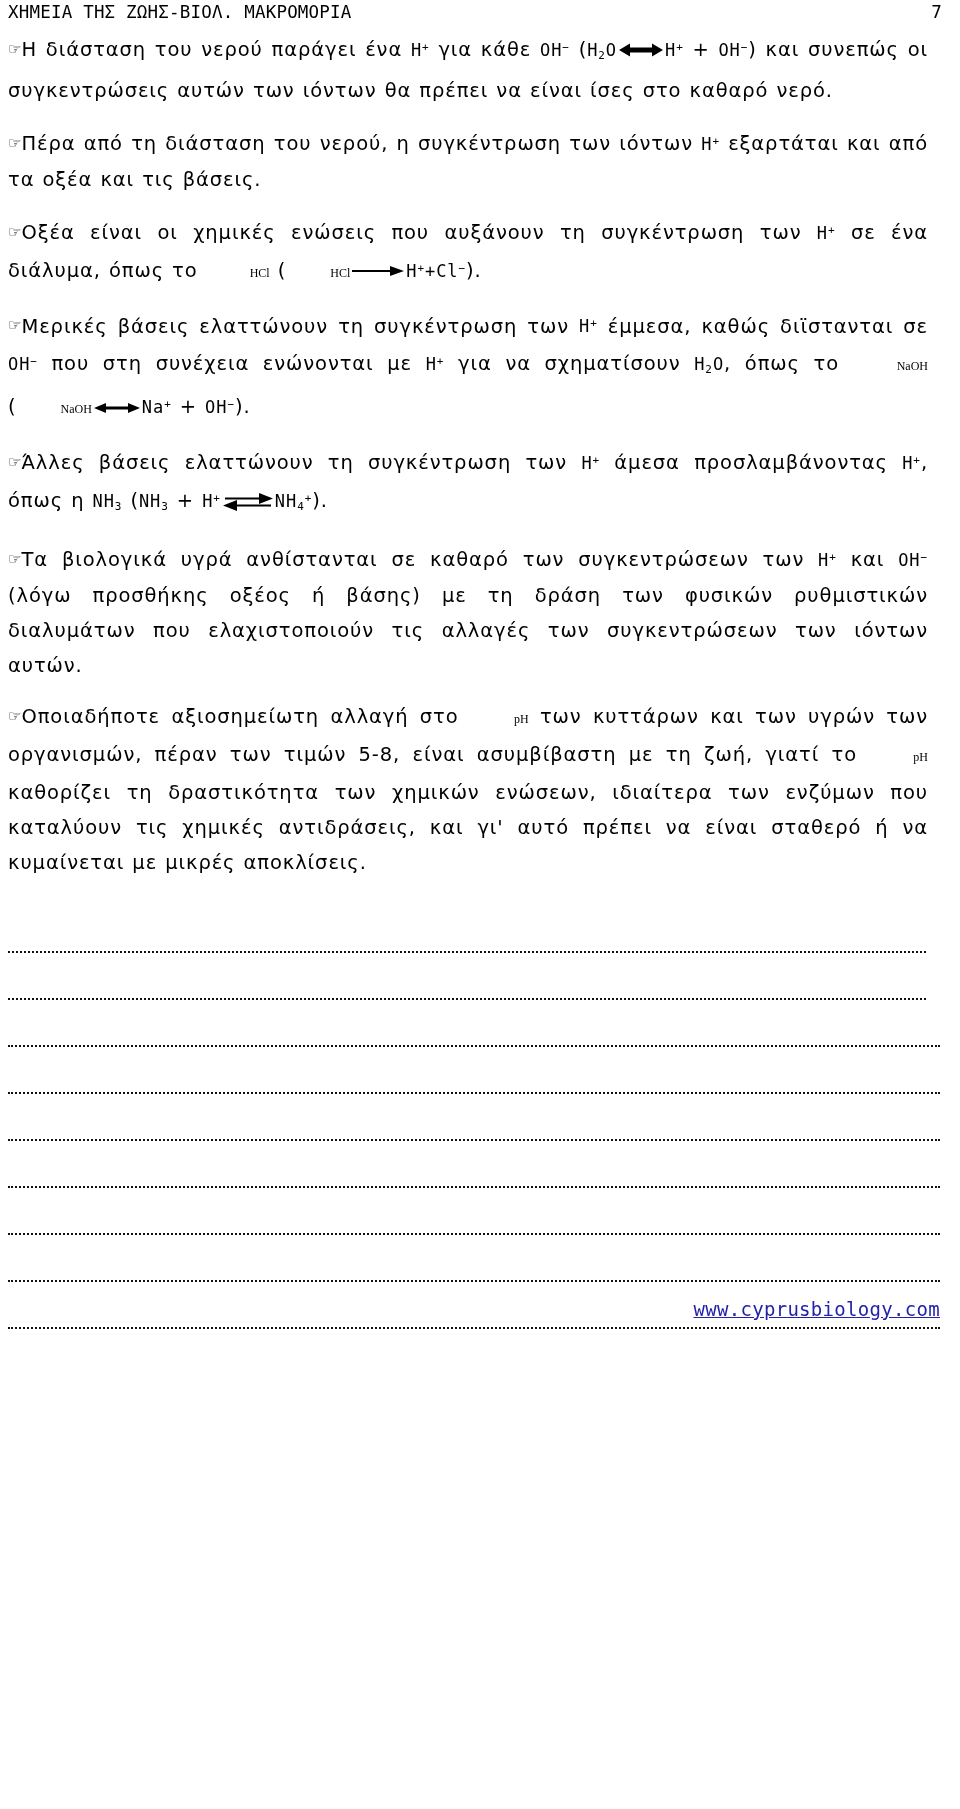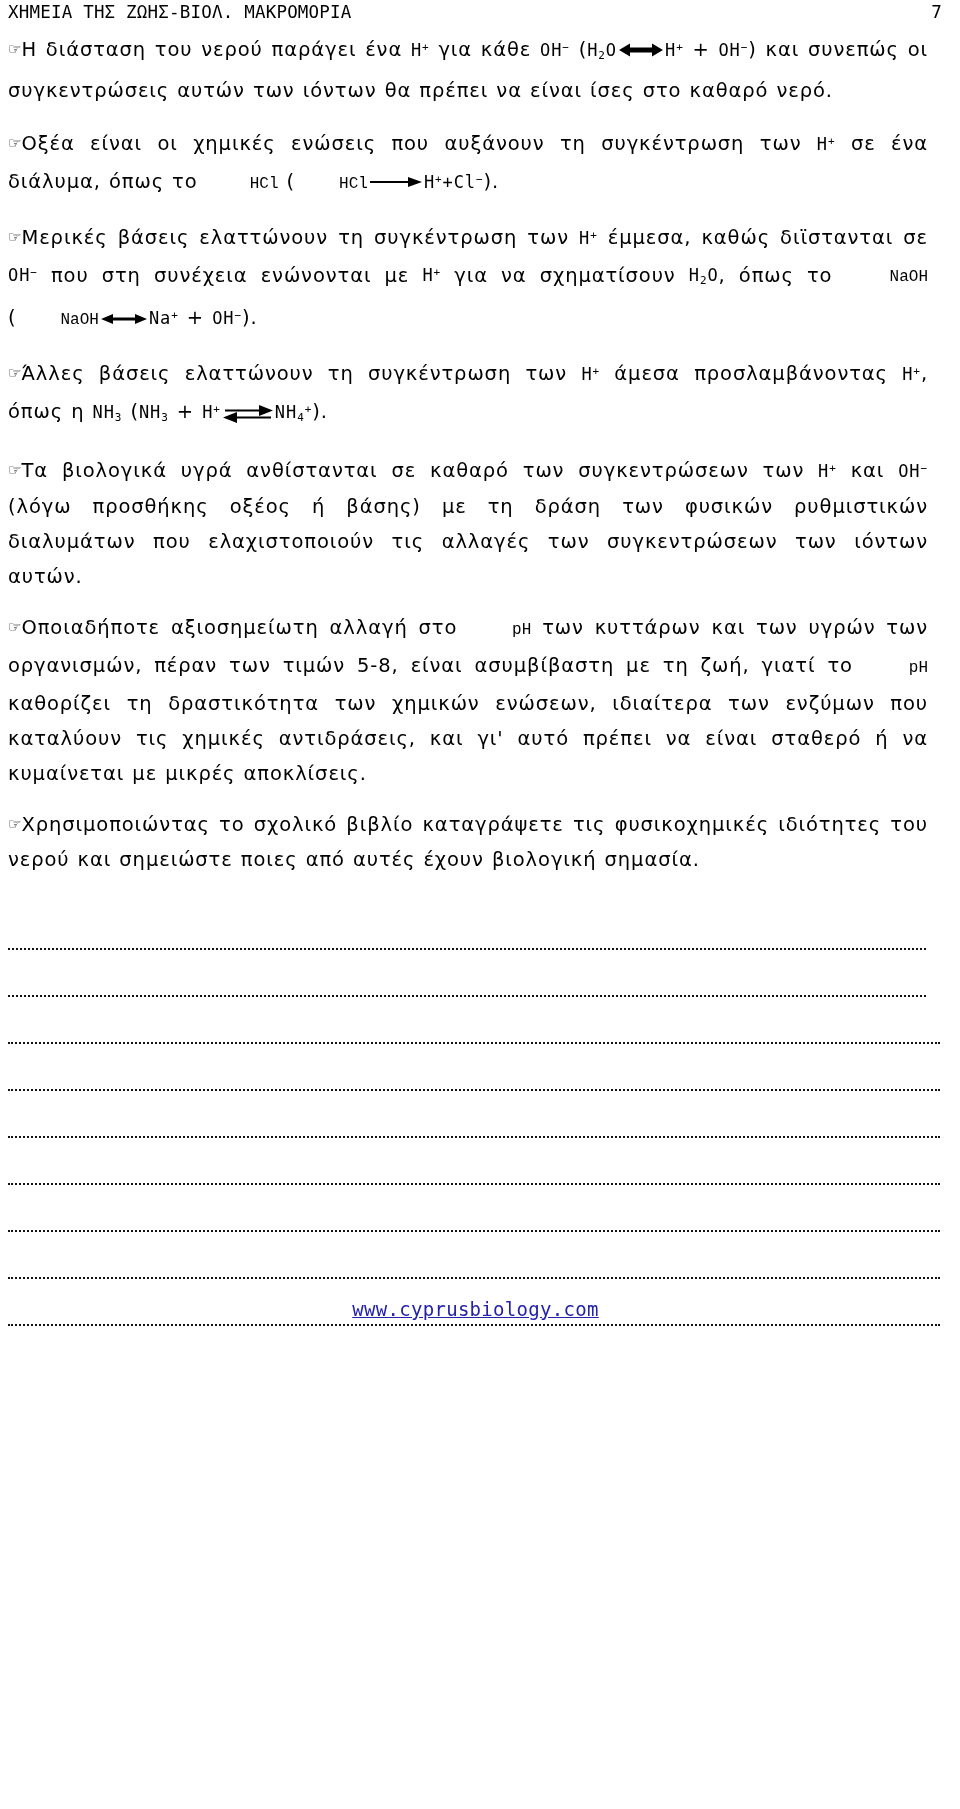--- a/index.html
+++ b/index.html
@@ -66,22 +66,22 @@
     font-size: 15px;
     line-height: 1;
     display: inline-block;
     transform: translateY(-2px);
     margin-right: 0px;
     letter-spacing: 0;
   }
 
   
   .chem {
-    font-family: Liberation Mono, monospace;
-    font-size: 16px;
+    font-family: Liberation Serif, serif;
+    font-size: 12px;
     letter-spacing: 0;
     white-space: nowrap;
     padding-left: 44px;
   }
   .sup-ion {
     font-family: "DejaVu Sans Mono", monospace;
     font-size: 17px;
   }
   .sup-ion sup { font-size: 11px; vertical-align: 0.45em; }
   .sup-ion sub { font-size: 11px; vertical-align: -0.25em; }
@@ -105,22 +105,22 @@
     margin: 0;
   }
   .dotline.short { width: 98.5%; }
 
   
   .footer {
     position: absolute;
     left: 17px;
     right: 0;
     bottom: 10px;
-    text-align: center;
-    padding-right: 26px;
+    text-align: right;
+    padding-right: 20px;
   }
   .footer-link {
     font-family: "DejaVu Sans Mono", monospace;
     font-size: 19px;
     color: #2222aa;
     text-decoration: underline;
     letter-spacing: 0.3px;
   }
 </style>
 </head>
@@ -132,20 +132,23 @@
     <span class="header-title">ΧΗΜΕΙΑ ΤΗΣ ΖΩΗΣ-ΒΙΟΛ. ΜΑΚΡΟΜΟΡΙΑ</span>
     <span class="header-page">7</span>
   </div>
 
   <p class="para">
     <span class="bullet">☞</span><span>Η διάσταση του νερού παράγει ένα </span><span class="sup-ion">H<sup>+</sup></span><span> για κάθε </span><span class="sup-ion">OH<sup>−</sup></span><span> (</span><span class="sup-ion">H<sub>2</sub>O</span><span class="arrow"><svg width="44" height="16" viewBox="0 0 44 16">
           <path d="M0 8 L11 1.5 L11 5.5 L33 5.5 L33 1.5 L44 8 L33 14.5 L33 10.5 L11 10.5 L11 14.5 Z" fill="#000"></path>
         </svg></span><span class="sup-ion">H<sup>+</sup></span><span> + </span><span class="sup-ion">OH<sup>−</sup></span><span>) και συνεπώς οι συγκεντρώσεις αυτών των ιόντων θα πρέπει να είναι ίσες στο καθαρό νερό.</span>
   </p>
 
+  <p class="para">
+    <span class="bullet">☞</span><span>Πέρα από τη διάσταση του νερού, η συγκέντρωση των ιόντων </span><span class="sup-ion">H<sup>+</sup></span><span> εξαρτάται και από τα οξέα και τις βάσεις.</span>
+  </p>
 
   <p class="para">
     <span class="bullet">☞</span><span>Οξέα είναι οι χημικές ενώσεις που αυξάνουν τη συγκέντρωση των </span><span class="sup-ion">H<sup>+</sup></span><span> σε ένα διάλυμα, όπως το </span><span class="chem">HCl</span><span> (</span><span class="chem">HCl</span><span class="arrow"><svg width="52" height="14" viewBox="0 0 52 14">
           <path d="M0 6 L38 6 L38 2 L52 7 L38 12 L38 8 L0 8 Z" fill="#000"></path>
         </svg></span><span class="sup-ion">H<sup>+</sup>+Cl<sup>−</sup></span><span>).</span>
   </p>
 
 
   <p class="para">
     <span class="bullet">☞</span><span>Μερικές βάσεις ελαττώνουν τη συγκέντρωση των </span><span class="sup-ion">H<sup>+</sup></span><span> έμμεσα, καθώς διϊστανται σε </span><span class="sup-ion">OH<sup>−</sup></span><span> που στη συνέχεια ενώνονται με </span><span class="sup-ion">H<sup>+</sup></span><span> για να σχηματίσουν </span><span class="sup-ion">H<sub>2</sub>O</span><span>, όπως το </span><span class="chem">NaOH</span><span> (</span><span class="chem">NaOH</span><span class="arrow"><svg width="46" height="14" viewBox="0 0 46 14">
@@ -161,23 +164,20 @@
   </p>
 
   <p class="para">
     <span class="bullet">☞</span><span>Τα βιολογικά υγρά ανθίστανται σε καθαρό των συγκεντρώσεων των </span><span class="sup-ion">H<sup>+</sup></span><span> και </span><span class="sup-ion">OH<sup>−</sup></span><span> (λόγω προσθήκης οξέος ή βάσης) με τη δράση των φυσικών ρυθμιστικών διαλυμάτων που ελαχιστοποιούν τις αλλαγές των συγκεντρώσεων των ιόντων αυτών.</span>
   </p>
 
   <p class="para">
     <span class="bullet">☞</span><span>Οποιαδήποτε αξιοσημείωτη αλλαγή στο </span><span class="chem">pH</span><span> των κυττάρων και των υγρών των οργανισμών, πέραν των τιμών 5-8, είναι ασυμβίβαστη με τη ζωή, γιατί το </span><span class="chem">pH</span><span> καθορίζει τη δραστικότητα των χημικών ενώσεων, ιδιαίτερα των ενζύμων που καταλύουν τις χημικές αντιδράσεις, και γι' αυτό πρέπει να είναι σταθερό ή να κυμαίνεται με μικρές αποκλίσεις.</span>
   </p>
 
-  <p class="para tight">
-    <span class="bullet">☞</span><span>Χρησιμοποιώντας το σχολικό βιβλίο καταγράψετε τις φυσικοχημικές ιδιότητες του νερού και σημειώστε ποιες από αυτές έχουν βιολογική σημασία.</span>
-  </p>
 
   <div class="answer-lines">
     <div class="dotline short"></div>
     <div class="dotline short"></div>
     <div class="dotline"></div>
     <div class="dotline"></div>
     <div class="dotline"></div>
     <div class="dotline"></div>
     <div class="dotline"></div>
     <div class="dotline"></div>

